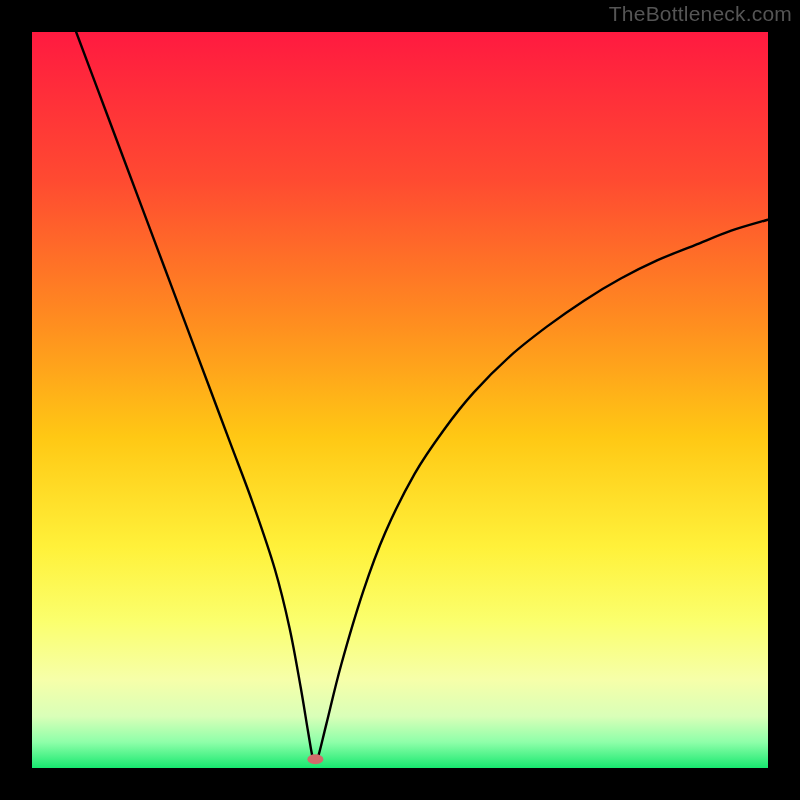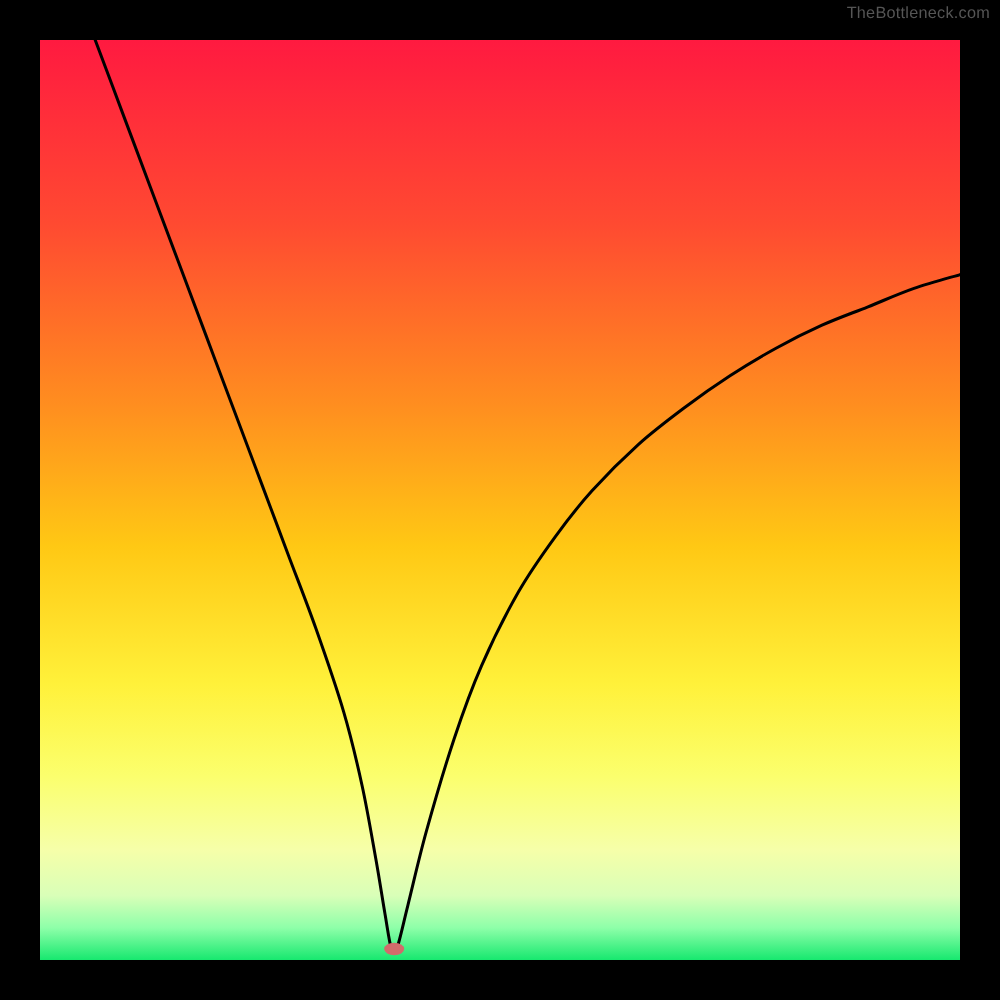--- a/index.html
+++ b/index.html
@@ -15,21 +15,21 @@
     position: relative;
     width: 800px;
     height: 800px;
     background: #000;
   }
   .attribution {
     position: absolute;
     top: 2px;
     right: 8px;
     color: #555;
-    font-size: 13px;
+    font-size: 21px;
     font-weight: 500;
     letter-spacing: 0.2px;
   }
   .plot {
     position: absolute;
     left: 32px;
     top: 32px;
     width: 736px;
     height: 736px;
   }

